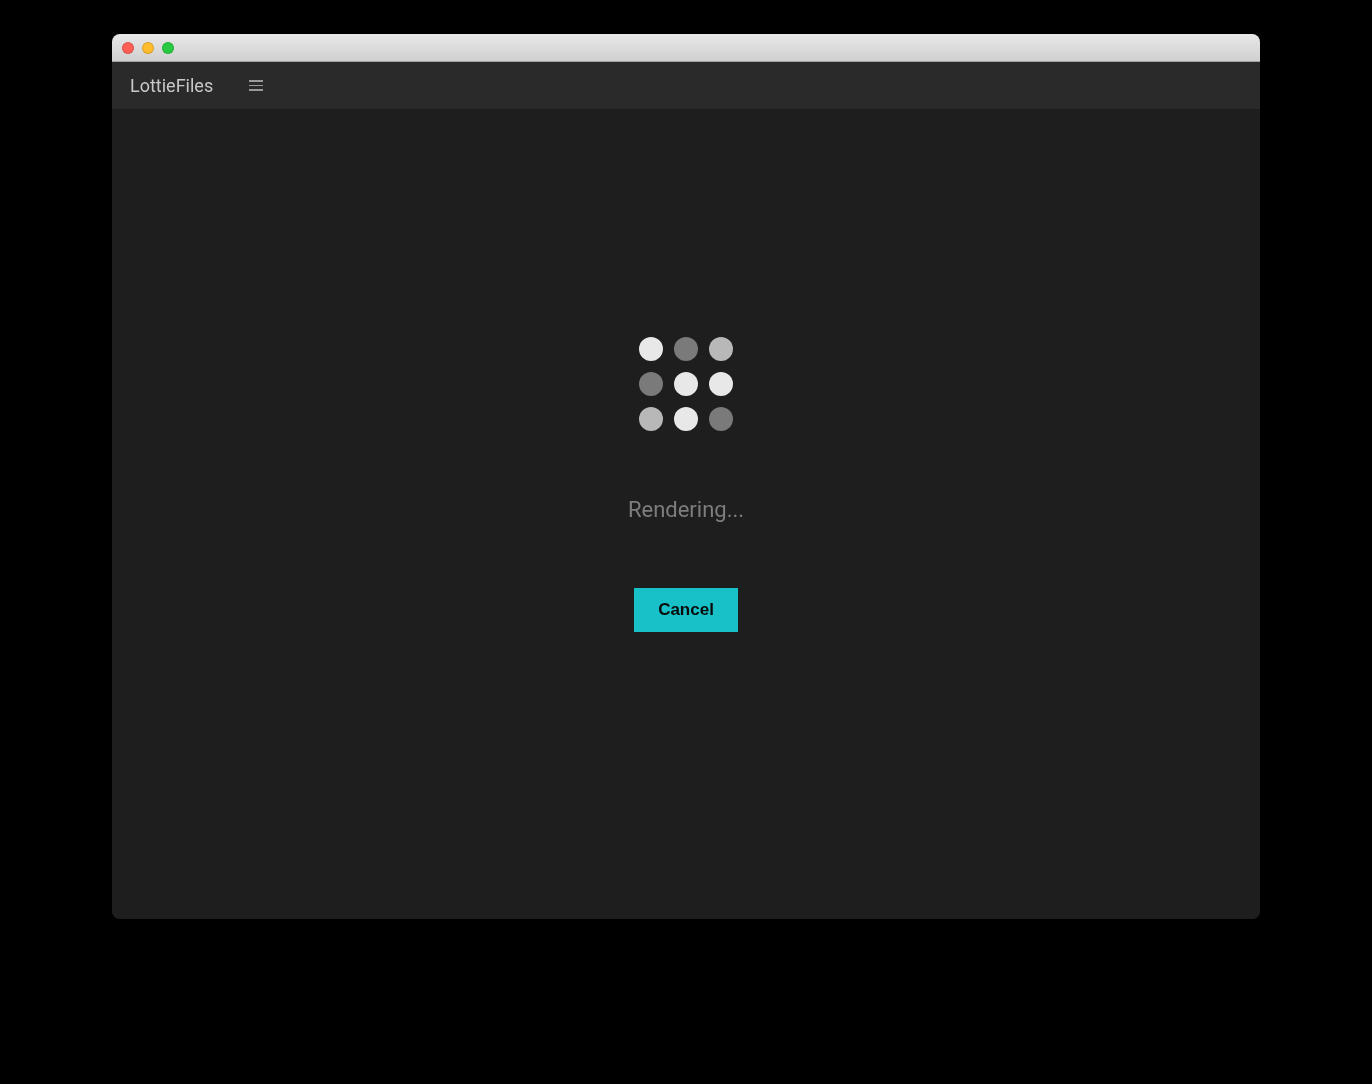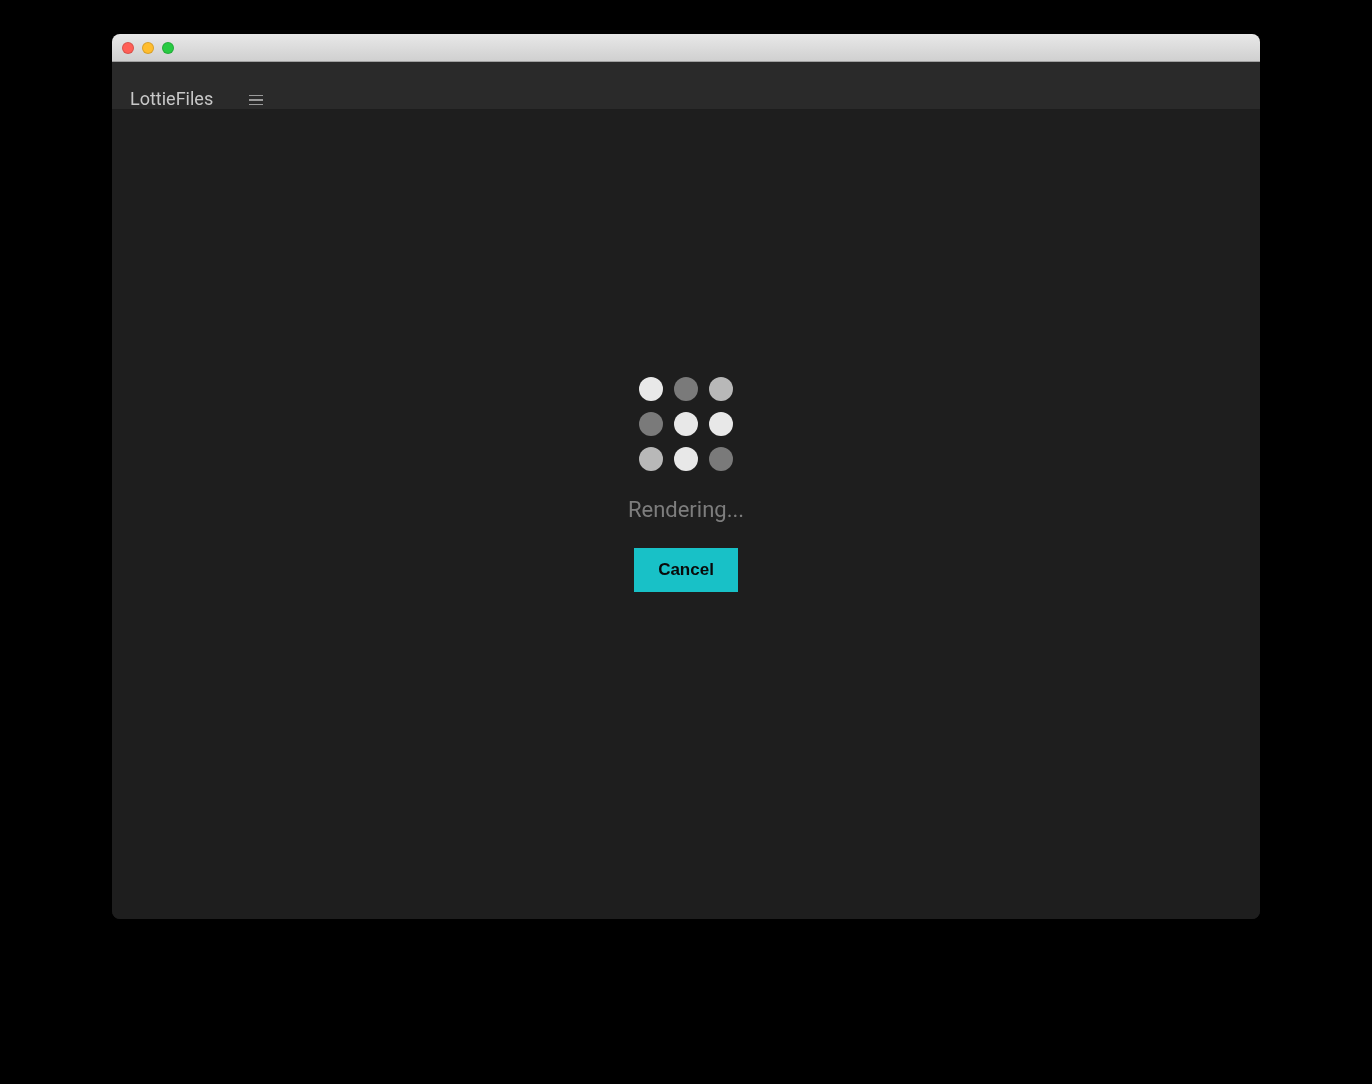--- a/index.html
+++ b/index.html
@@ -48,21 +48,21 @@
     }
 
     .traffic-red { background: #ff5f57; border: 0.5px solid rgba(0,0,0,0.15); }
     .traffic-yellow { background: #ffbd2e; border: 0.5px solid rgba(0,0,0,0.15); }
     .traffic-green { background: #28ca42; border: 0.5px solid rgba(0,0,0,0.15); }
 
     .toolbar {
       height: 48px;
       background: #2a2a2a;
       display: flex;
-      align-items: flex-end;
+      align-items: center;
       padding: 0 18px;
       gap: 32px;
       border-bottom: 1px solid rgba(0,0,0,0.3);
     }
 
     .app-title {
       color: #c8c8c8;
       font-size: 18px;
       font-weight: 400;
     }
@@ -82,20 +82,21 @@
       display: block;
     }
 
     .content {
       flex: 1;
       background: #1e1e1e;
       display: flex;
       flex-direction: column;
       align-items: center;
       justify-content: center;
+      gap: 40px;
       padding-bottom: 60px;
     }
 
     .loader-grid {
       display: grid;
       grid-template-columns: repeat(3, 24px);
       grid-template-rows: repeat(3, 24px);
       gap: 11px;
     }
 

